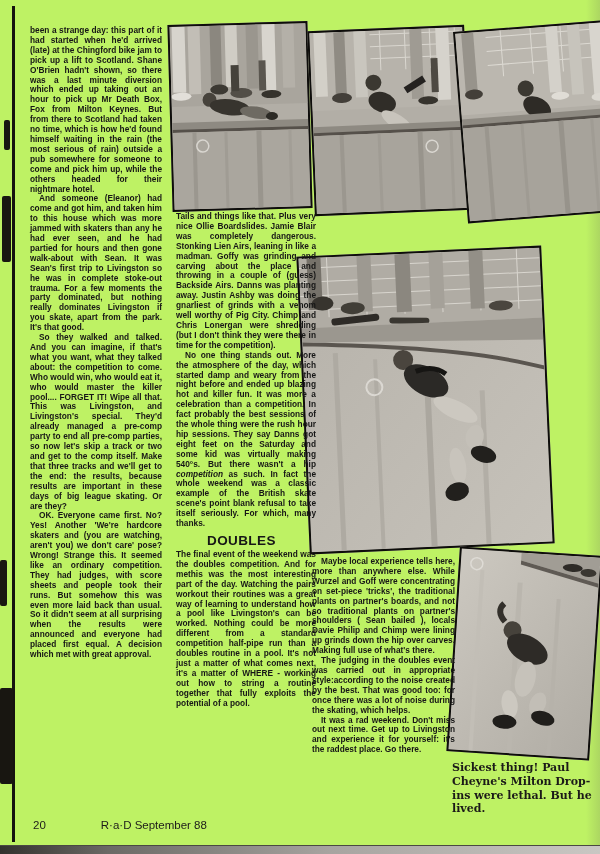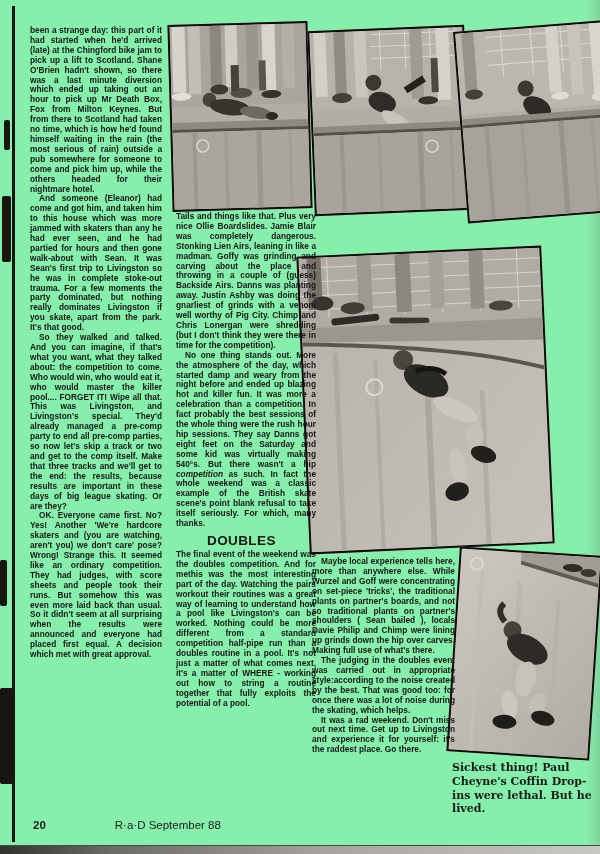--- a/index.html
+++ b/index.html
@@ -1,19 +1,19 @@
 <!DOCTYPE html>
 <html><head>
 <meta charset="utf-8">
 <style>
   html,body{margin:0;padding:0;}
   .page{
     position:relative;
     width:600px;height:854px;
-    background:#86efac;
+    background:#bef264;
     overflow:hidden;
     font-family:"Liberation Sans", sans-serif;
     color:#161616;
   }
   
   .spine-line{position:absolute;left:12px;top:6px;width:3px;height:836px;background:#15130f;}
   .spine-blob{position:absolute;background:#181611;border-radius:2px;}
   .blob-a{left:2px;top:196px;width:9px;height:66px;}
   .blob-b{left:0px;top:560px;width:7px;height:46px;}
   .blob-c{left:0px;top:688px;width:13px;height:96px;}
@@ -31,21 +31,21 @@
   .col1{left:30px;top:26px;width:132px;}
   .col2{left:176px;top:212px;width:140px;}
   .col3{left:312px;top:557px;width:143px;}
   .doubles-head{font-size:13.5px;line-height:15px;letter-spacing:.4px;
      margin:4px 0 2px 0;font-weight:bold;padding-left:31px;}
   .ital{font-style:italic;}
   .caption{position:absolute;left:452px;top:761px;width:146px;
      font-family:"DejaVu Serif", serif;font-weight:bold;
      font-size:11px;line-height:13.8px;color:#1b1a18;text-align:left;}
   .footer{position:absolute;left:33px;top:819px;font-size:11.5px;color:#1d1c1a;}
-  .footer .pnum{font-weight:bold;margin-right:21px;}
+  .footer .pnum{font-weight:normal;margin-right:7px;}
   .footer .mag{font-weight:normal;margin-left:48px;}
   
   .photo{position:absolute;border:2.5px solid #0e0d0b;background:#b5b1a9;overflow:hidden;}
   .photo svg{display:block;}
   .ph-s1{left:170px;top:23px;width:136px;height:183px;transform:rotate(-1.6deg);}
   .ph-s2{left:311px;top:28px;width:153px;height:181px;transform:rotate(-2.4deg);}
   .ph-s3{left:453px;top:32px;width:152px;height:188px;transform:rotate(-4.5deg);transform-origin:left top;}
   .ph-big{left:303px;top:251px;width:241px;height:294px;transform:rotate(-2.6deg);}
   .ph-bot{left:453px;top:551px;width:139px;height:201px;transform:rotate(3.8deg);}
 </style>
@@ -276,19 +276,19 @@
     <h2 class="doubles-head">DOUBLES</h2>
     <p>The final event of the weekend was the doubles competition. And for methis was the most interesting part of the day. Watching the pairs workout their routines was a great way of learning to understand how a pool like Livingston's can be worked. Nothing could be more different from a standard competition half-pipe run than a doubles routine in a pool. It's not just a matter of what comes next, it's a matter of WHERE - working out how to string a routine together that fully exploits the potential of a pool.</p>
   </div>
 
   <div class="col col3">
     <p class="indent">Maybe local experience tells here, more than anywhere else. While Wurzel and Goff were concentrating on set-piece 'tricks', the traditional plants on partner's boards, and not so traditional plants on partner's shoulders ( Sean bailed ), locals Davie Philip and Chimp were lining up grinds down the hip over carves. Making full use of what's there.</p>
     <p class="indent">The judging in the doubles event was carried out in appropriate style:according to the noise created by the best. That was good too: for once there was a lot of noise during the skating, which helps.</p>
     <p class="indent">It was a rad weekend. Don't miss out next time. Get up to Livingston and experience it for yourself: it's the raddest place. Go there.</p>
   </div>
 
-  <div class="caption">Sickest thing! Paul Cheyne's Coffin Drop-ins were lethal. But he lived.</div>
+  <div class="caption">Sickest thing! Paul Cheyne's Milton Drop-ins were lethal. But he lived.</div>
 
   <div class="footer">
     <span class="pnum">20</span><span class="mag">R·a·D September 88</span>
   </div>
 
 </div>
 
 </body></html>

